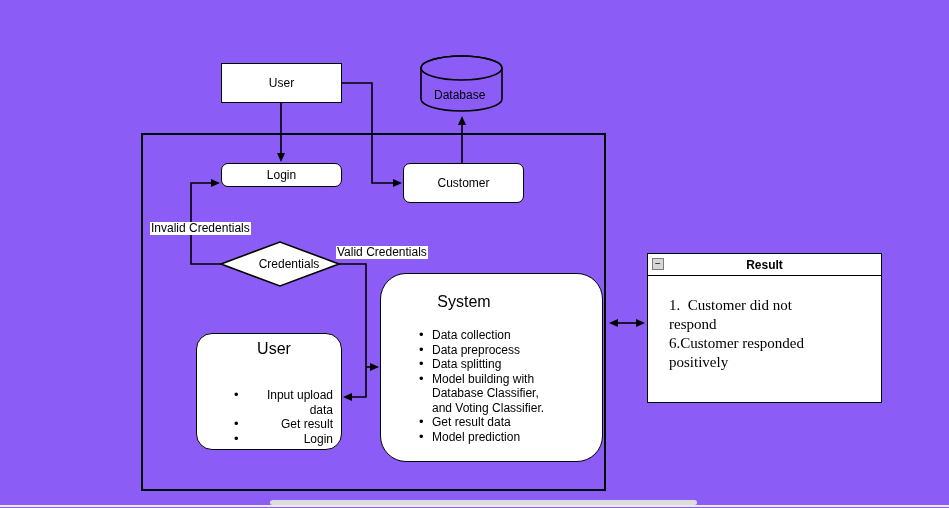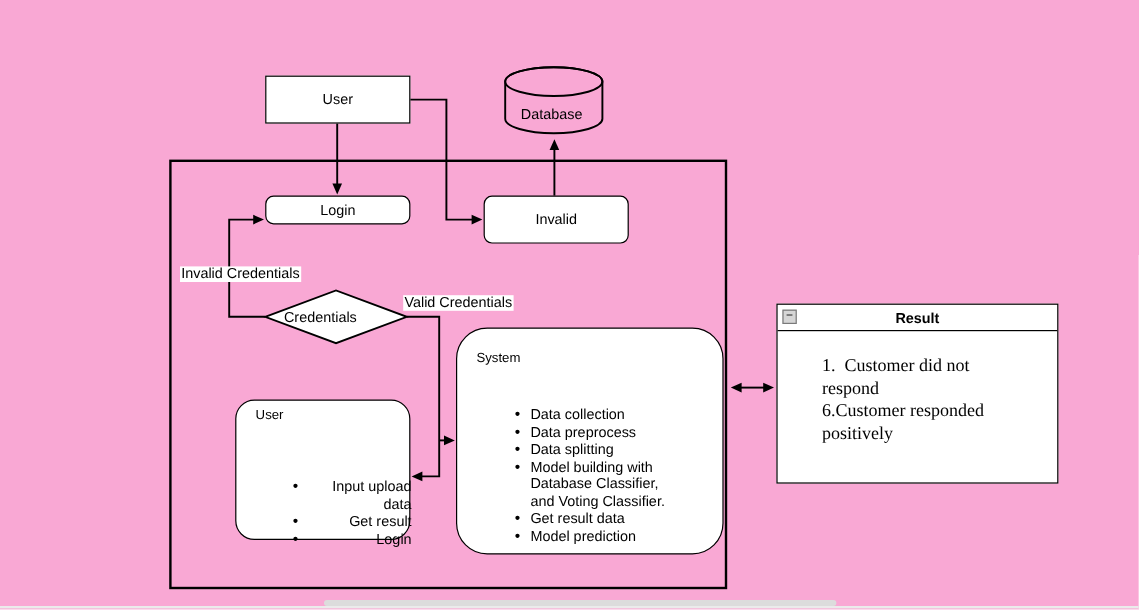--- a/index.html
+++ b/index.html
@@ -1,47 +1,47 @@
 <!DOCTYPE html>
 <html><head>
 <meta charset="utf-8">
 <style>
   html,body{margin:0;padding:0;background:#fff;}
   .stage{
-    position:relative;width:949px;height:508px;background:#f9a8d4;overflow:hidden;
+    position:relative;width:949px;height:508px;background:#8b5cf6;overflow:hidden;
     font-family:"Liberation Sans","DejaVu Sans",sans-serif;color:#000;
   }
   .stage *{box-sizing:border-box;}
   
   .node{
     position:absolute;border:1.6px solid #000;background:#fff;
     display:flex;align-items:center;justify-content:center;
     font-size:12px;line-height:14px;text-align:center;
   }
   .rounded{border-radius:7px;}
   .boundary{
     position:absolute;left:141px;top:133px;width:465px;height:358px;
     border:2px solid #000;background:transparent;
   }
   
   .panel{position:absolute;border:1.6px solid #000;background:#fff;font-size:12px;}
   .panel-user{left:196px;top:333px;width:146px;height:117px;border-radius:16px;}
   .panel-system{left:380px;top:273px;width:223px;height:189px;border-radius:26px;}
-  .panel-title{position:absolute;left:16px;font-size:11px;}
+  .panel-title{position:absolute;left:4px;text-align:center;font-size:16px;}
   .panel-user .panel-title{top:6px;width:146px;}
   .panel-system .panel-title{top:19px;width:158px;}
-  .blist{position:absolute;margin:18px;list-style:none;font-size:12px;line-height:14.5px;}
+  .blist{position:absolute;margin:8px;list-style:none;font-size:12px;line-height:14.5px;}
   .panel-user .blist{left:0;top:46px;padding-left:42px;width:128px;text-align:right;}
   .panel-system .blist{left:0;top:46px;padding-left:43px;width:165px;}
   .blist li{position:relative;}
   .blist li::before{content:"\2022";position:absolute;left:-13px;font-size:13px;}
   
   .edge-label{position:absolute;font-size:12px;line-height:13px;background:#fff;padding:0 1px;white-space:nowrap;}
   .diamond-label{
-    position:absolute;left:208px;top:242px;width:118px;height:44px;
+    position:absolute;left:230px;top:242px;width:118px;height:44px;
     display:flex;align-items:center;justify-content:center;font-size:12px;
   }
   
   .result{
     position:absolute;left:647px;top:253px;width:235px;height:150px;
     border:1.5px solid #000;background:#fff;
   }
   .result-header{
     position:relative;height:22px;border-bottom:1.5px solid #000;
     display:flex;align-items:center;justify-content:center;
@@ -51,21 +51,21 @@
     position:absolute;left:4px;top:4px;width:12px;height:12px;
     background:#d6d6d6;border:1px solid #7a7a7a;
     display:flex;align-items:center;justify-content:center;
     font-size:10px;line-height:10px;font-weight:normal;
   }
   .result-body{
     padding:20px 0 0 21px;width:185px;
     font-family:"Liberation Serif","DejaVu Serif",serif;
     font-size:15px;line-height:19px;
   }
-  .result-body div{width:160px;margin-left:16px;}
+  .result-body div{width:160px;}
   
   .wires{position:absolute;left:0;top:0;pointer-events:none;}
   
   .scrollbar-thumb{
     position:absolute;left:270px;top:500px;width:427px;height:5px;
     background:#dcdcdc;border-radius:3px;
   }
   .page-edge{position:absolute;left:0;top:505px;width:949px;height:2px;background:#ebebeb;}
 </style>
 </head>
@@ -77,21 +77,21 @@
 
   <div class="node" style="left:221px;top:63px;width:121px;height:40px;">
     <span>User</span>
   </div>
 
   <div class="node rounded" style="left:221px;top:163px;width:121px;height:24px;">
     <span>Login</span>
   </div>
 
   <div class="node rounded" style="left:403px;top:163px;width:121px;height:40px;">
-    <span>Invalid</span>
+    <span>Customer</span>
   </div>
 
   <div class="panel panel-user">
     <div class="panel-title">User</div>
     <ul class="blist">
       <li>Input upload data</li>
       <li>Get result</li>
       <li>Login</li>
     </ul>
   </div>

